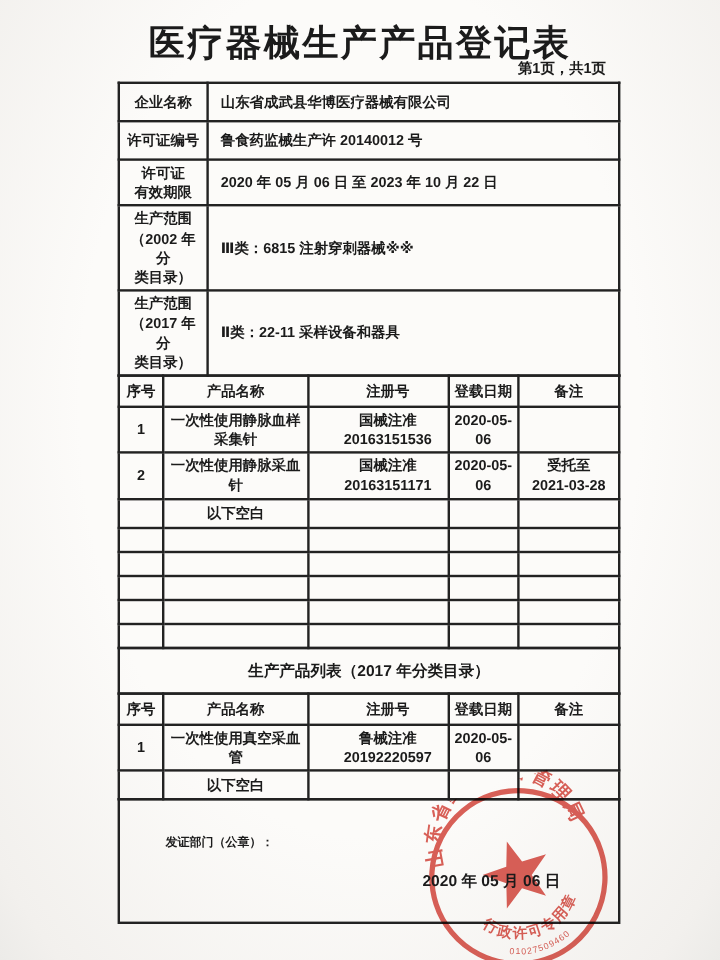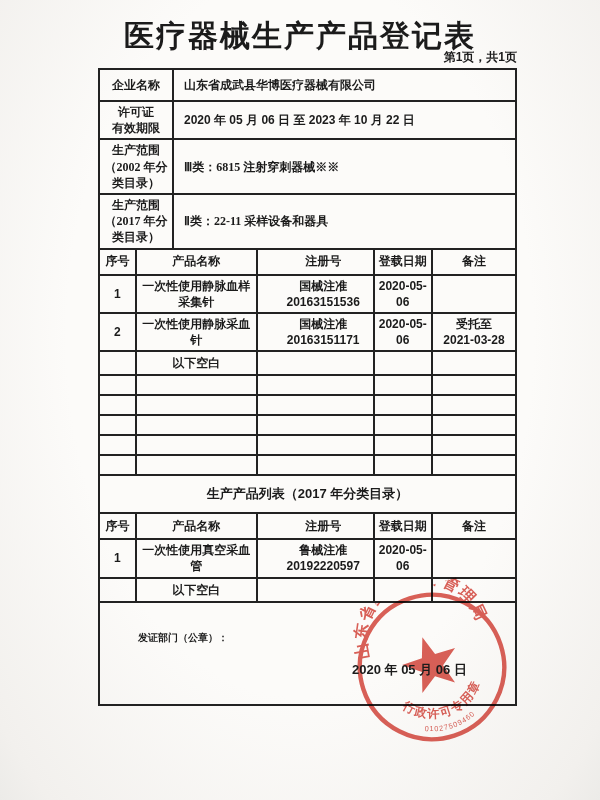--- a/index.html
+++ b/index.html
@@ -11,37 +11,37 @@
   }
   .doc {
     position:relative; width:600px; height:800px; overflow:hidden;
     background:radial-gradient(ellipse at 50% 42%, #fcfbf9 55%, #f2f0ed 92%, #ecebe8 100%);
   }
   .title {
     position:absolute; top:16px; left:0; width:600px;
     text-align:center; font-size:30px; font-weight:bold; letter-spacing:2px;
   }
   .page-ind {
-    position:absolute; top:49px; left:98px; width:419px;
+    position:absolute; top:49px; left:86px; width:419px;
     text-align:right; font-size:12px; font-weight:bold;
   }
   .sheet { position:absolute; left:98px; top:70px; width:419px; }
   table { border-collapse:collapse; width:419px; table-layout:fixed; margin-top:-2px; }
   td {
     border:2px solid #222; font-size:12px; font-weight:bold;
     text-align:center; vertical-align:middle; padding:2px 4px; box-sizing:border-box;
     line-height:1.35;
   }
   .pre { white-space:pre-line; }
   .info td.lbl { width:74px; }
   .info td.val { text-align:left; padding-left:10px; }
   .info tr.r1 td { height:32px; }
   .info tr.r2 td { height:32px; }
   .info tr.r3 td { height:38px; }
-  .info tr.r4 td, .info tr.r5 td { height:43px;font-family:Liberation Serif, serif; }
+  .info tr.r4 td, .info tr.r5 td { height:43px; }
   .sec {
     border:2px solid #222; margin-top:-2px; height:40px; box-sizing:border-box;
     display:flex; align-items:center; justify-content:center;
     font-size:13px; font-weight:bold;
   }
   .prod td.c-no   { width:36px;margin-top:16px; }
   .prod td.c-name { width:118px; }
   .prod td.c-reg  { width:114px;padding-left:20px; }
   .prod td.c-date { width:57px;margin-left:13px; }
   .prod td.c-note { width:82px; }
@@ -69,20 +69,24 @@
   <div class="title">医疗器械生产产品登记表</div>
   <div class="page-ind">第1页，共1页</div>
 
   <div class="sheet">
 
     <table class="info">
       <tbody>
           <tr class="r1">
         <td class="lbl pre">企业名称</td>
         <td class="val">山东省成武县华博医疗器械有限公司</td>
+      </tr>
+      <tr class="r2">
+        <td class="lbl pre">许可证编号</td>
+        <td class="val">鲁食药监械生产许 20140012 号</td>
       </tr>
       <tr class="r3">
         <td class="lbl pre">许可证
 有效期限</td>
         <td class="val">2020 年 05 月 06 日  至 2023 年 10 月 22 日</td>
       </tr>
       <tr class="r4">
         <td class="lbl pre">生产范围
 （2002 年分
 类目录）</td>

